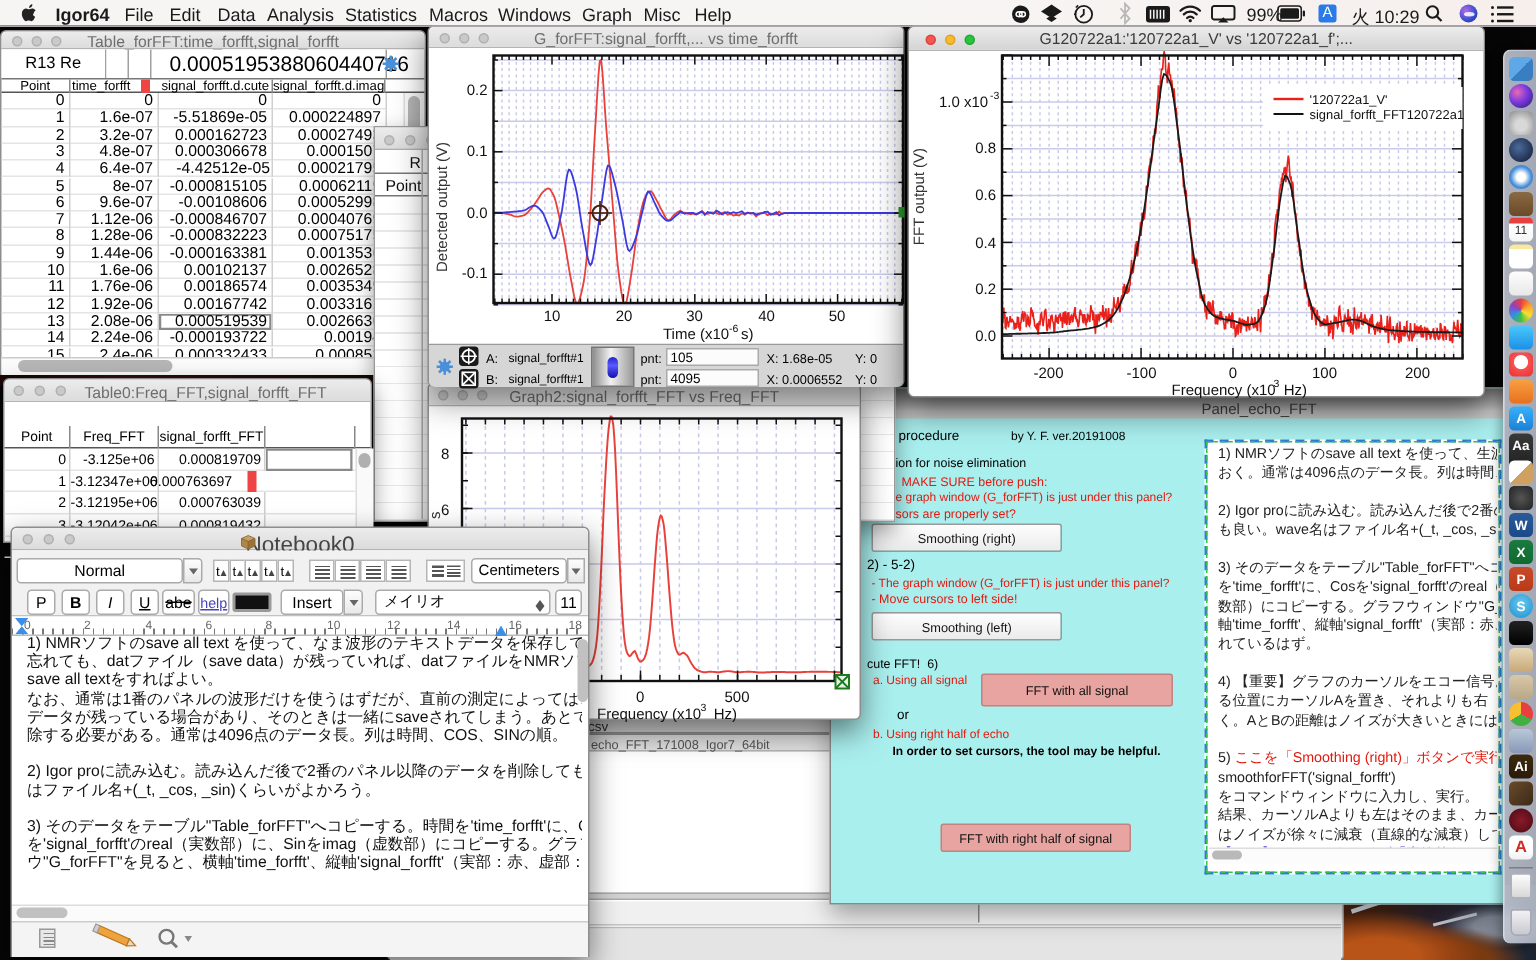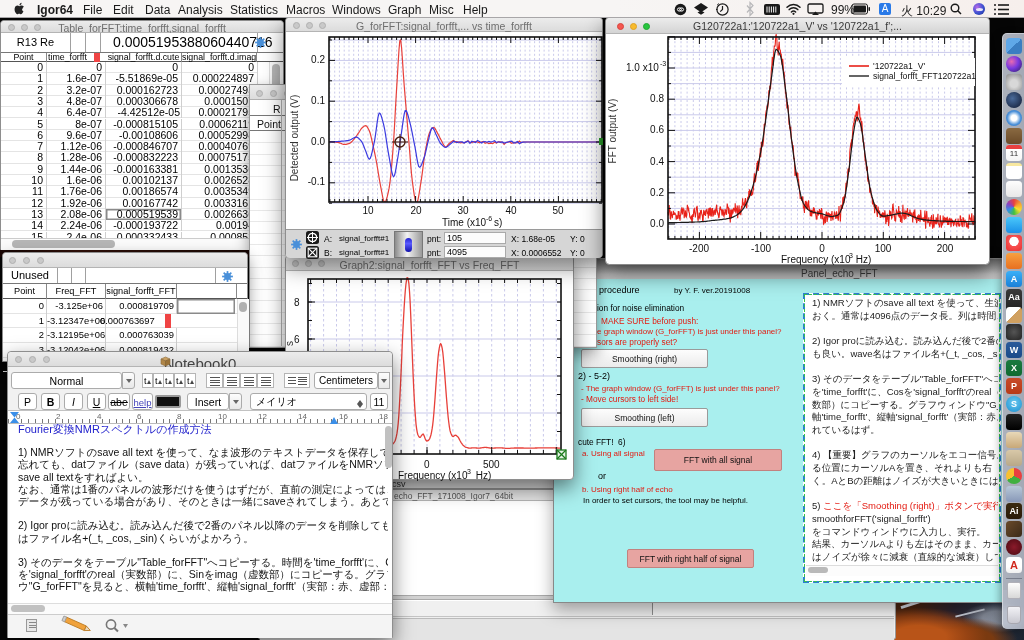--- a/index.html
+++ b/index.html
@@ -53,21 +53,21 @@
     <div class="btn" style="left:27px;top:90px;width:127px;height:19px;font-size:8.5px;line-height:18px">Smoothing (right)</div>
     <span style="position:absolute;left:24px;top:112px;font-size:9px;white-space:nowrap;">2) - 5-2)</span>
     <span class="red" style="position:absolute;left:27px;top:125px;font-size:8px;white-space:nowrap;">- The graph window (G_forFFT) is just under this panel?</span>
     <span class="red" style="position:absolute;left:27px;top:135px;font-size:8.3px;white-space:nowrap;">- Move cursors to left side!</span>
     <div class="btn" style="left:27px;top:149px;width:127px;height:19px;font-size:8.5px;line-height:18px">Smoothing (left)</div>
     <span style="position:absolute;left:24px;top:178px;font-size:8.3px;white-space:nowrap;">cute FFT!&nbsp;&nbsp;6)</span>
     <span class="red" style="position:absolute;left:28px;top:190px;font-size:8px;white-space:nowrap;">a. Using all signal</span>
     <div class="btn pink" style="left:100px;top:190px;width:128px;height:22px;font-size:8.5px;line-height:21px">FFT with all signal</div>
     <span style="position:absolute;left:44px;top:212px;font-size:9px;white-space:nowrap;">or</span>
     <span class="red" style="position:absolute;left:28px;top:226px;font-size:8px;white-space:nowrap;">b. Using right half of echo</span>
-    <span style="position:absolute;left:29px;top:237px;font-size:8px;white-space:nowrap;">In order to set cursors, the tool may be helpful.</span>
+    <span style="position:absolute;left:41px;top:237px;font-size:8px;white-space:nowrap;font-weight:bold;">In order to set cursors, the tool may be helpful.</span>
     <div class="btn pink" style="left:73px;top:290px;width:127px;height:19px;font-size:8.5px;line-height:18px;white-space:nowrap;overflow:hidden">FFT with right half of signal</div>
     <div class="abs" style="left:249px;top:34px;width:198px;height:290px;background:#fff;border:2px dashed #2e7fd2;outline:1px dashed #35c24a;outline-offset:-2px">
 <div class="jt" style="position:absolute;left:7px;top:2px;width:186px;font-size:9.5px;line-height:12.7px;color:#222;overflow:hidden;height:273px">
         <div>1) NMRソフトのsave all text を使って、生波形のデー</div>
         <div>おく。通常は4096点のデータ長。列は時間、COS、SI</div>
         <div>&nbsp;</div>
         <div>2) Igor proに読み込む。読み込んだ後で2番のパネル以</div>
         <div>も良い。wave名はファイル名+(_t, _cos, _sin)くらいが</div>
         <div>&nbsp;</div>
         <div>3) そのデータをテーブル"Table_forFFT"へコピーする</div>
@@ -235,41 +235,21 @@
  <span class="abs" style="left:23px;top:18px;font-size:10.5px;color:#111">R</span>
  <div class="abs" style="left:0;top:31px;width:100%;height:15px;background:#fff;border-bottom:1px solid #777"></div>
  <span class="abs" style="left:7px;top:33px;font-size:10.5px;color:#111">Point</span>
  <div class="abs" style="left:31px;top:15px;width:1px;height:246px;background:#b5b5b5"></div>
 </div>
 <div class="abs" style="left:2px;top:252px;width:246px;height:110px;background:#fff;border:1px solid #8e8e8e;border-radius:4px 4px 0 0;box-shadow:0 6px 16px rgba(0,0,0,.45)">
     <div class="tb" style="height:15px"></div>
     <div class="tl" style="left:6px;top:4px"></div>
     <div class="tl" style="left:20px;top:4px"></div>
     <div class="tl" style="left:34px;top:4px"></div>
-    <div class="abs" style="left:0;top:15px;width:100%;height:16px;border-bottom:1px solid #777">
-      <div class="cell" style="left:0;top:0;width:55px;height:15px;font-size:11px;line-height:15px;padding-left:8px">Unused</div>
-      <div class="cell" style="left:55px;top:0;width:14px;height:15px"></div>
-      <div class="cell" style="left:69px;top:0;width:14px;height:15px"></div>
-      <div class="cell" style="left:83px;top:0;width:130px;height:15px"></div>
-      <svg style="left:218px;top:1.5px" width="13" height="13" viewBox="0 0 13 13">
-        <g stroke="#4a90d9" fill="#4a90d9">
-          <circle cx="6.5" cy="6.5" r="2.6" fill="none" stroke-width="1.6"></circle>
-          <g stroke-width="1.7">
-            <line x1="6.5" y1="6.5" x2="11.90" y2="6.50"></line>
-            <line x1="6.5" y1="6.5" x2="10.32" y2="10.32"></line>
-            <line x1="6.5" y1="6.5" x2="6.50" y2="11.90"></line>
-            <line x1="6.5" y1="6.5" x2="2.68" y2="10.32"></line>
-            <line x1="6.5" y1="6.5" x2="1.10" y2="6.50"></line>
-            <line x1="6.5" y1="6.5" x2="2.68" y2="2.68"></line>
-            <line x1="6.5" y1="6.5" x2="6.50" y2="1.10"></line>
-            <line x1="6.5" y1="6.5" x2="10.32" y2="2.68"></line>
-          </g>
-        </g>
-      </svg>
-    </div>
+    <div class="ttl" style="top:2.5px;font-size:10.5px;left:24px;width:calc(100% - 24px)">Table0:Freq_FFT,signal_forfft_FFT</div>
     <div class="abs" style="left:0;top:31px;width:100%;height:15px;border-bottom:1px solid #555;font-size:9.2px">
       <div class="abs" style="left:0px;top:0;width:44px;height:15px;border-right:1px solid #888;text-align:center;line-height:14px">Point</div>
       <div class="abs" style="left:44px;top:0;width:59px;height:15px;border-right:1px solid #888;text-align:center;line-height:14px">Freq_FFT</div>
       <div class="abs" style="left:103px;top:0;width:71px;height:15px;border-right:1px solid #888;text-align:center;line-height:14px">signal_forfft_FFT</div>
       <div class="abs" style="left:174px;top:0;width:60px;height:15px;border-right:1px solid #888;text-align:center;line-height:14px"></div>
     </div>
     <div class="abs" style="left:0;top:46.0px;width:234px;height:14.7px;font-size:9.4px;border-bottom:1px solid #e4e4e4">
       <div class="abs" style="left:0;width:44px;text-align:right;padding-right:2px;border-right:1px solid #cfcfcf;height:14.7px;line-height:14px;overflow:hidden">0</div>
       <div class="abs" style="left:44px;width:59px;text-align:right;padding-right:2px;border-right:1px solid #cfcfcf;height:14.7px;line-height:14px;overflow:hidden">-3.125e+06</div>
       <div class="abs" style="left:103px;width:71px;text-align:right;padding-right:2px;border-right:1px solid #cfcfcf;height:14.7px;line-height:14px;overflow:hidden">0.000819709</div>
@@ -484,26 +464,26 @@
       <span class="abs" style="left:169px;top:1px;font-size:8px;color:#666">8</span>
       <span class="abs" style="left:210px;top:1px;font-size:8px;color:#666">10</span>
       <span class="abs" style="left:250px;top:1px;font-size:8px;color:#666">12</span>
       <span class="abs" style="left:290px;top:1px;font-size:8px;color:#666">14</span>
       <span class="abs" style="left:331px;top:1px;font-size:8px;color:#666">16</span>
       <span class="abs" style="left:371px;top:1px;font-size:8px;color:#666">18</span>
       <div class="abs" style="left:2px;top:1px;width:9px;height:11px;background:#3b8fe8;clip-path:polygon(0 0,100% 0,50% 50%,100% 100%,0 100%,50% 50%)"></div>
       <div class="abs" style="left:322px;top:6px;width:8px;height:7px;background:#3b8fe8;clip-path:polygon(50% 0,100% 100%,0 100%)"></div>
     </div>
     <div class="abs jt" style="left:10px;top:71px;width:370px;height:180px;overflow:hidden;font-size:10.5px;line-height:12.2px;color:#111">
-<div style="color:#2222cc;font-size:11px;margin-bottom:11px">Fourier変換NMRスペクトルの作成方法</div>
       <div>1) NMRソフトのsave all text を使って、なま波形のテキストデータを保存しておく。保存し</div>
       <div>忘れても、datファイル（save data）が残っていれば、datファイルをNMRソフトでloadし</div>
       <div>save all textをすればよい。</div>
       <div>なお、通常は1番のパネルの波形だけを使うはずだが、直前の測定によっては、2番以降に波形</div>
       <div>データが残っている場合があり、そのときは一緒にsaveされてしまう。あとで不要なものを削</div>
+      <div>除する必要がある。通常は4096点のデータ長。列は時間、COS、SINの順。</div>
       <div>&nbsp;</div>
       <div>2) Igor proに読み込む。読み込んだ後で2番のパネル以降のデータを削除しても良い。wave名</div>
       <div>はファイル名+(_t, _cos, _sin)くらいがよかろう。</div>
       <div>&nbsp;</div>
       <div>3) そのデータをテーブル"Table_forFFT"へコピーする。時間を'time_forfft'に、Cos</div>
       <div>を'signal_forfft'のreal（実数部）に、Sinをimag（虚数部）にコピーする。グラフウィンド</div>
       <div>ウ"G_forFFT"を見ると、横軸'time_forfft'、縦軸'signal_forfft'（実部：赤、虚部：青）の生波</div>
     </div>
     <div class="abs" style="left:377px;top:72px;width:8px;height:178px">
       <div style="position:absolute;left:0;top:2px;width:7px;height:42px;background:#c1c1c1;border-radius:4px"></div>

